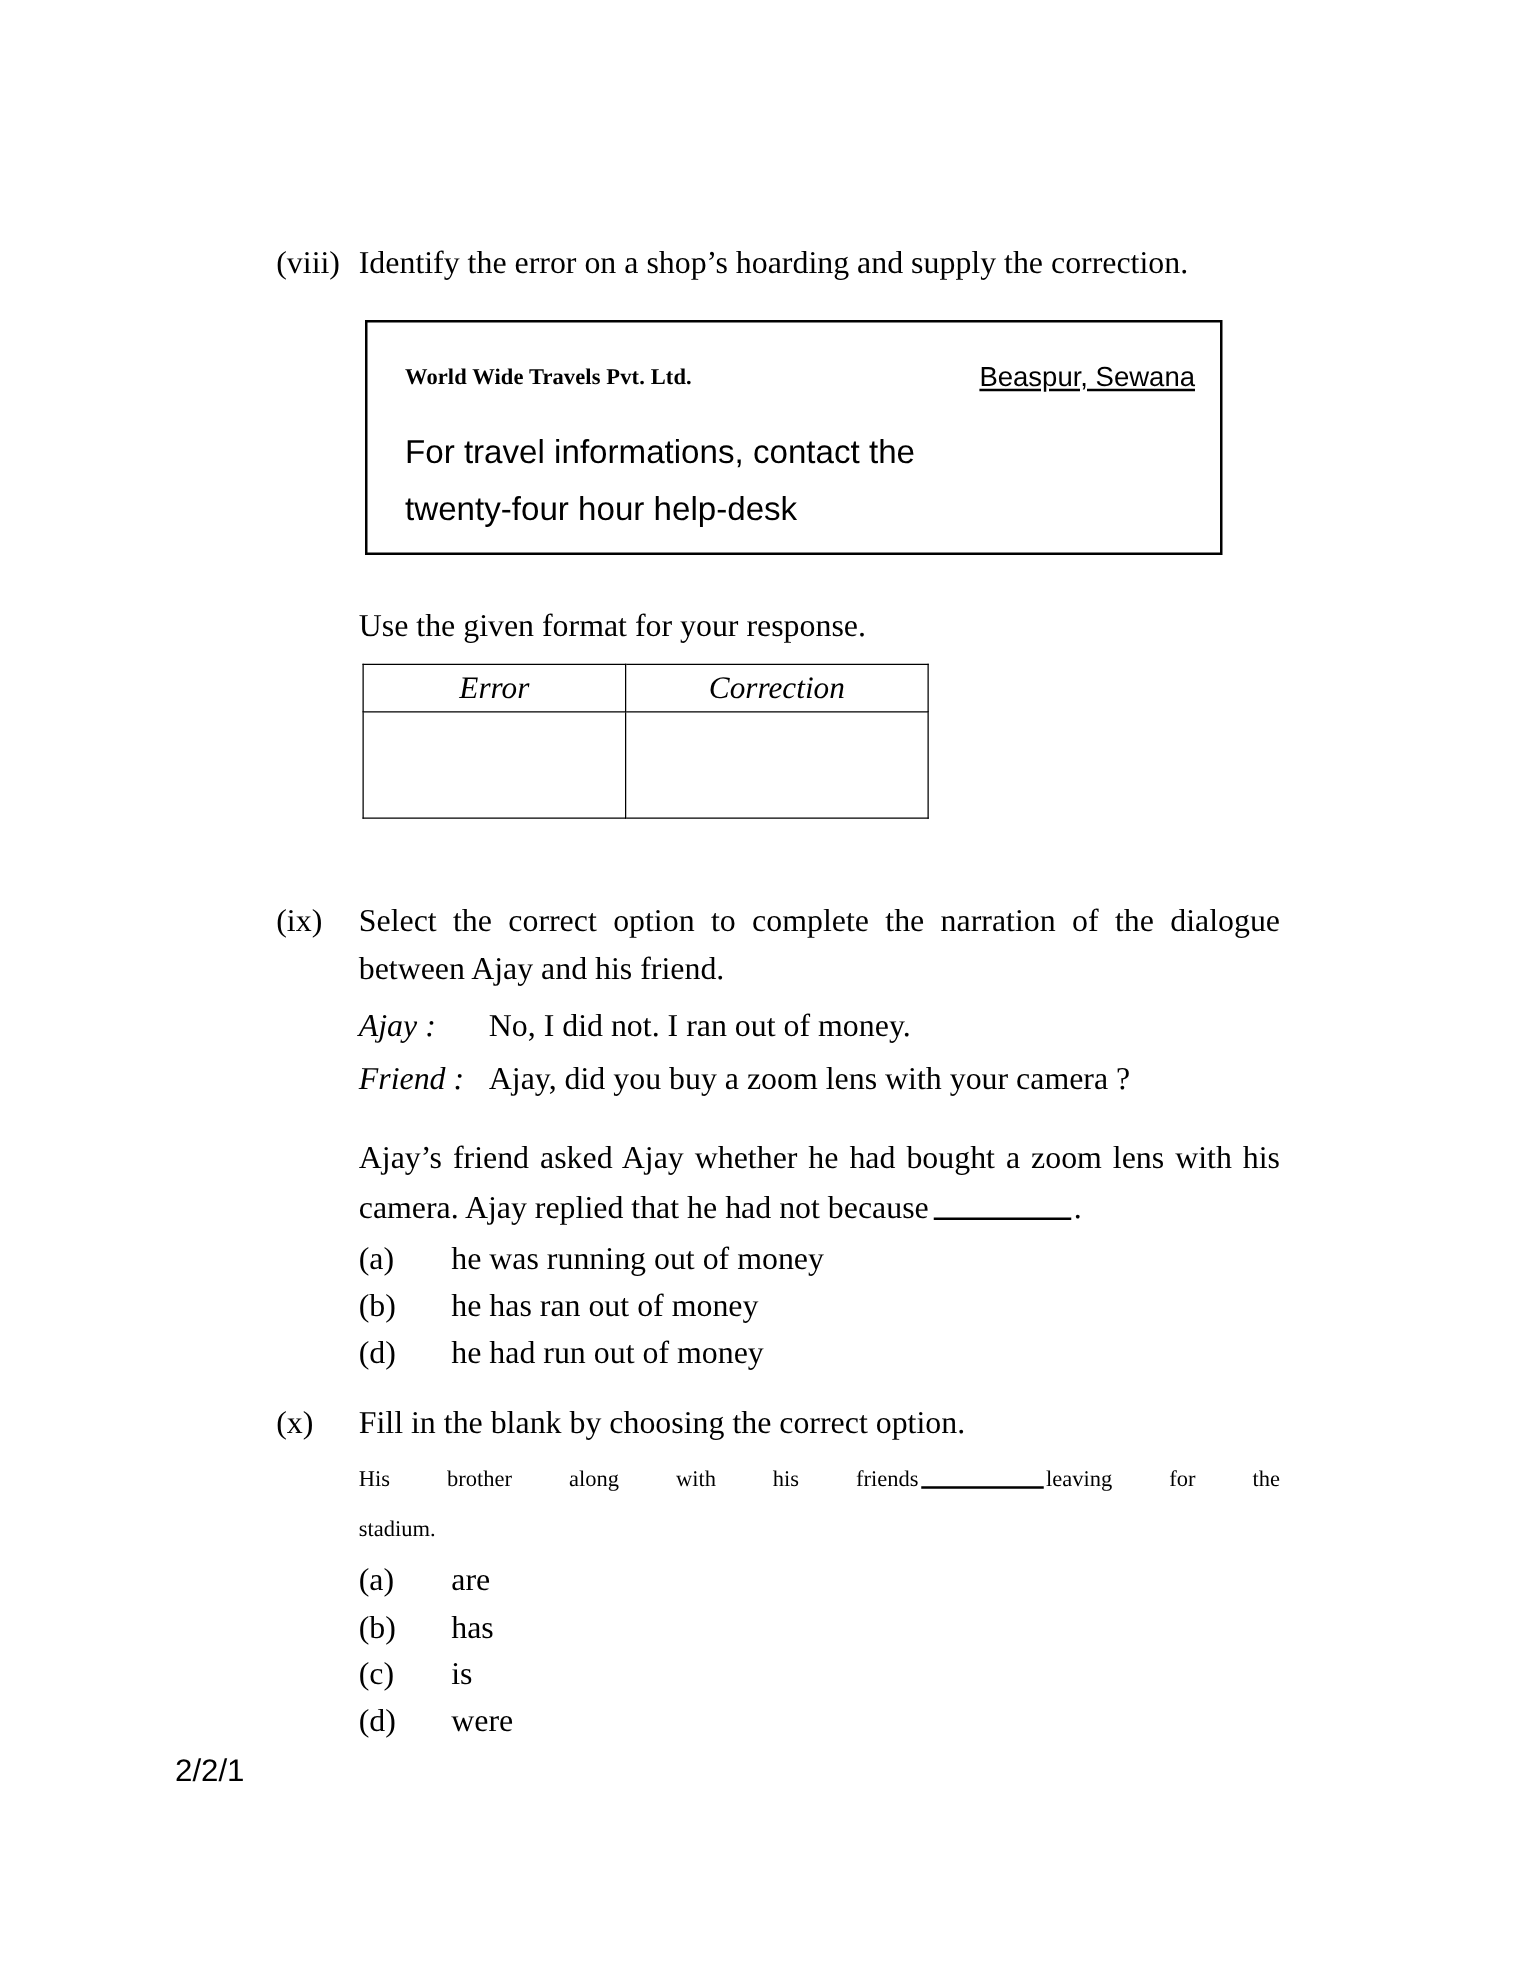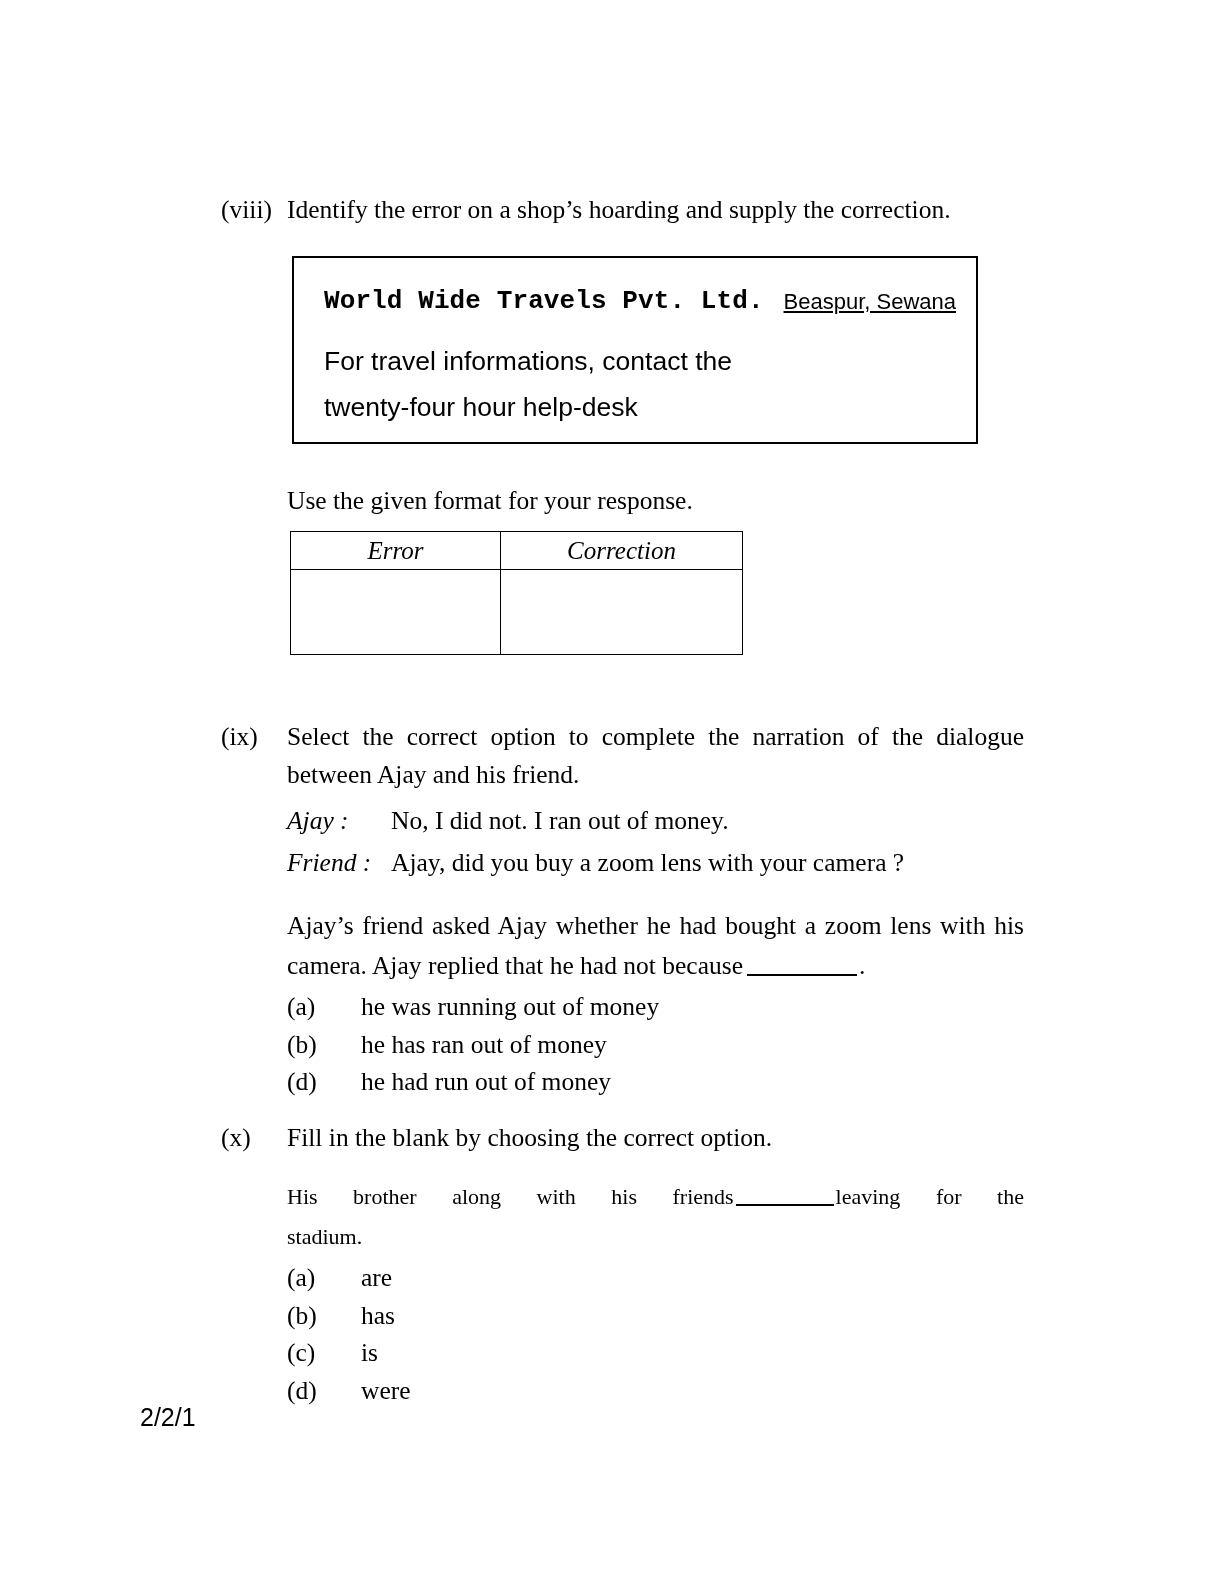--- a/index.html
+++ b/index.html
@@ -65,23 +65,23 @@
     position: absolute;
     left: 30px;
     top: 26px;
     width: 636px;
     height: 34px;
   }
   .hoard-title {
     position: absolute;
     left: 0;
     top: 0;
-    font-family: Liberation Mono, monospace;
+    font-family: Liberation Serif, serif;
     font-weight: bold;
-    font-size: 26px;
+    font-size: 18px;
     line-height: 34px;
     letter-spacing: 0.1px;
     white-space: nowrap;
   }
   .hoard-place {
     position: absolute;
     right: 4px;
     top: 3px;
     font-family: "Liberation Sans", sans-serif;
     font-weight: normal;
@@ -190,26 +190,26 @@
   .opt-key {
     display: inline-block;
     width: 74px;
   }
   .opt-text { display: inline-block; }
 
   
   #q-x { left: 205px; top: 1119px; width: 820px; }
   #q-x .qbody { width: 737px; }
   .fillstem {
-    font-size: 22px;
+    font-size: 18px;
     line-height: 40px;
     width: 737px;
     text-align: justify;
     text-justify: inter-word;
-    margin-top: 20px;
+    margin-top: 6px;
   }
   .fillstem .justline {
     display: block;
     text-align: justify;
     text-align-last: justify;
     white-space: normal;
   }
   .fillstem .blank-line {
     display: inline-block;
     width: 98px;

